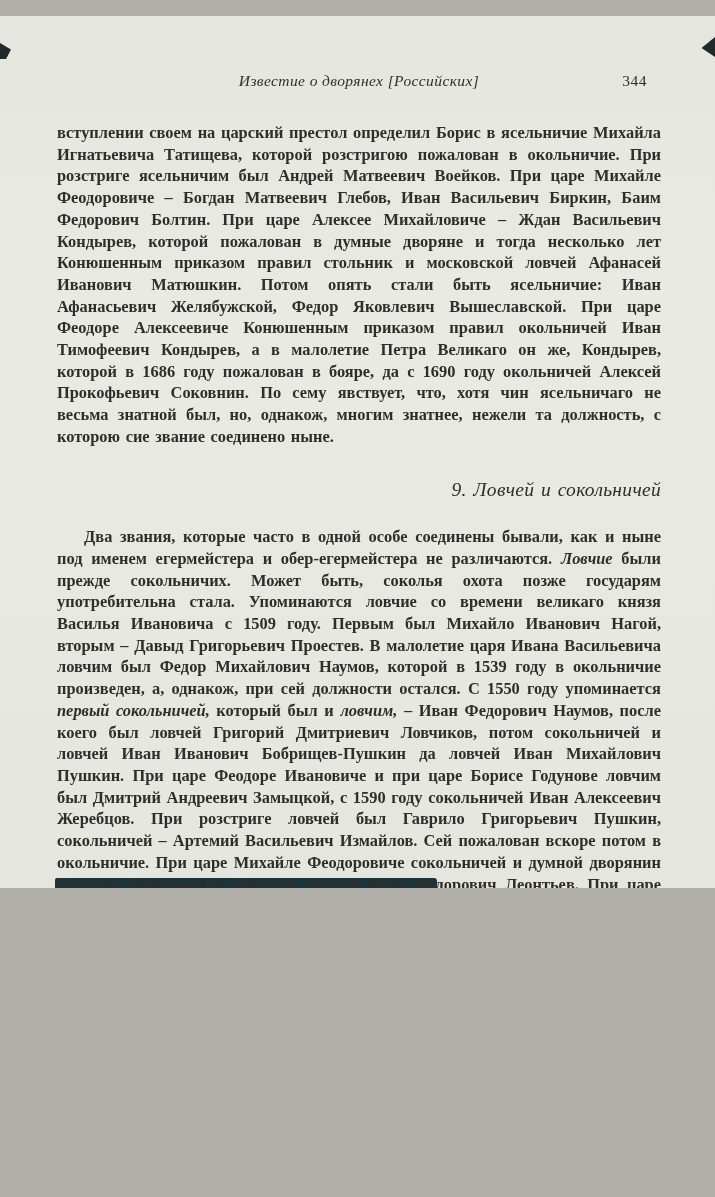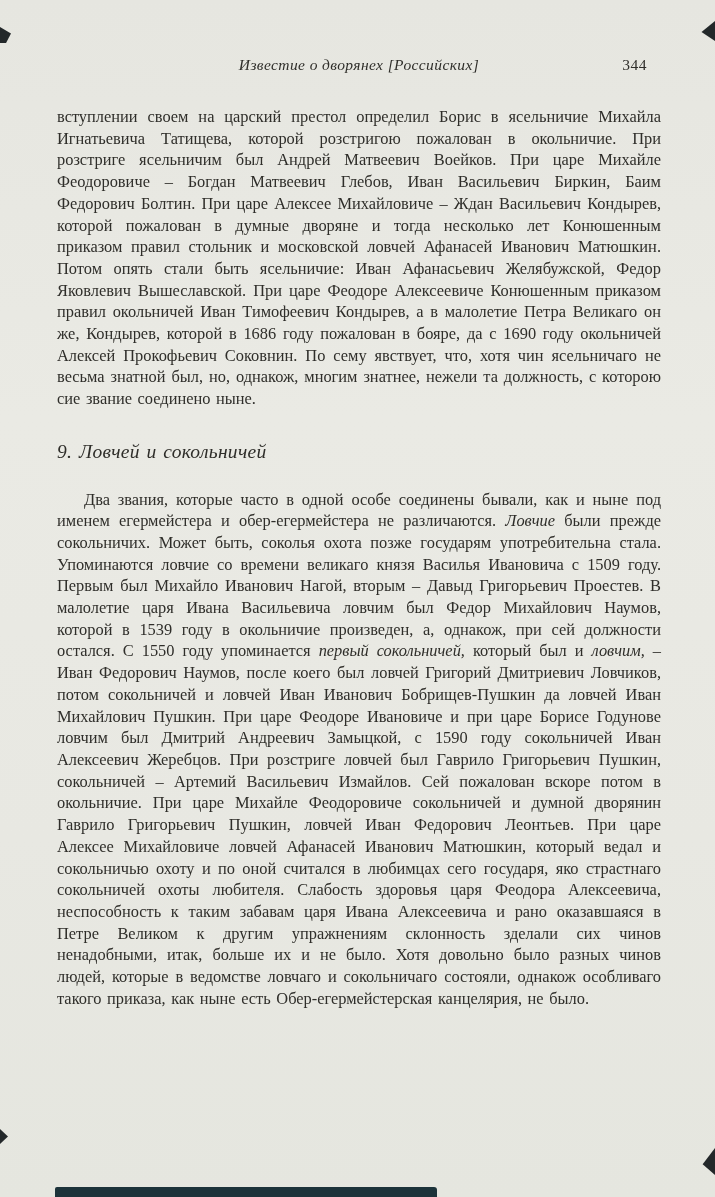--- a/index.html
+++ b/index.html
@@ -3,22 +3,22 @@
 <meta charset="utf-8">
 <style>
   html, body {
     margin: 0;
     padding: 0;
     background: #b0afa9;
   }
   .page {
     position: relative;
     width: 715px;
-    height: 1197px;
-    margin: 0 auto;
+    height: 872px;
+    margin: 16px auto;
     background: linear-gradient(180deg, #e6e6e0 0%, #eaeae4 35%, #e8e8e2 70%, #e5e6df 100%);
     overflow: hidden;
     font-family: "Liberation Serif", "DejaVu Serif", serif;
     color: #2f2e2a;
   }
 
   
   .running-head {
     position: absolute;
     left: 57px;
@@ -47,33 +47,34 @@
     left: 57px;
     top: 106px;
     width: 604px;
     font-size: 16.4px;
     line-height: 21.7px;
     text-align: justify;
     word-spacing: 0.09em;
   }
   .para {
     margin: 0;
+    font-weight: bold;
   }
   .para.indent {
     text-indent: 27px;
   }
   .it {
     font-style: italic;
   }
   .section-heading {
     margin: 31px 0 26px 0;
     font-size: 19.5px;
     font-weight: normal;
     font-style: italic;
-    text-align: left;
+    text-align: right;
     letter-spacing: 0.3px;
   }
 
   
   .artifact {
     position: absolute;
     background: #23282a;
   }
   .artifact.tl {
     left: 0; top: 27px; width: 11px; height: 16px;

